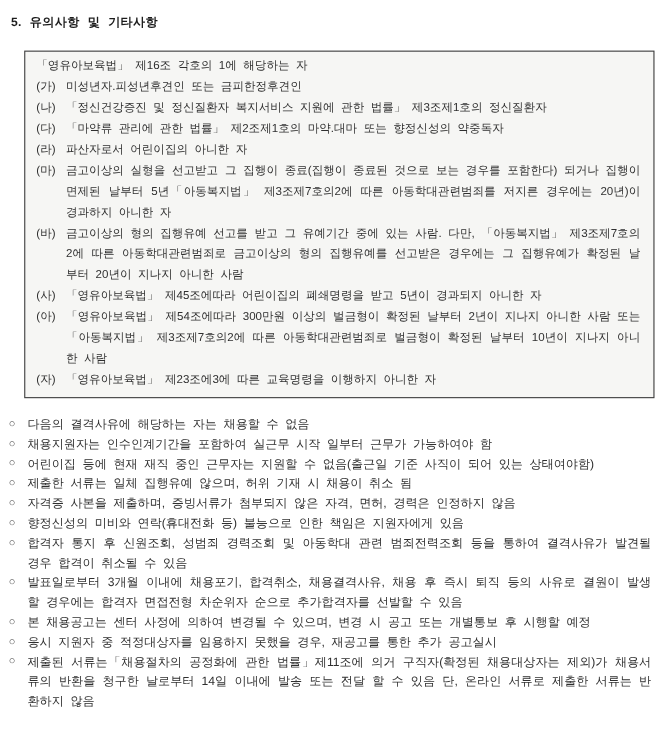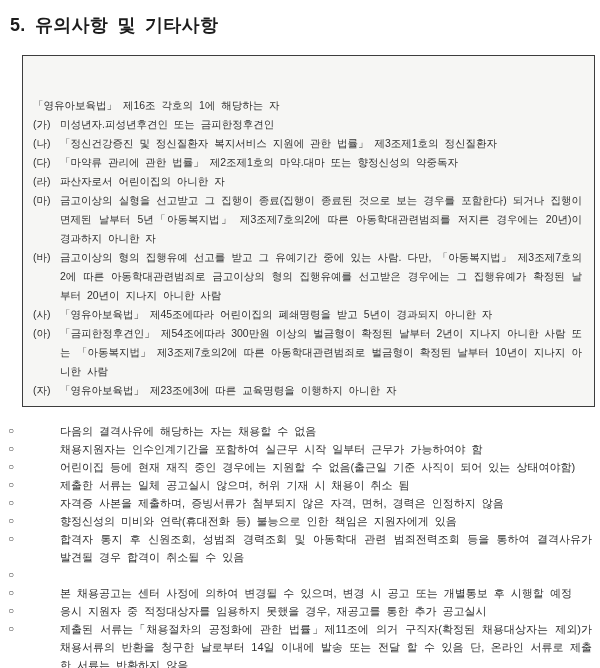--- a/index.html
+++ b/index.html
@@ -7,53 +7,53 @@
     width: 600px; height: 668px;
     background: #ffffff;
     font-family: "Liberation Sans", "DejaVu Sans", sans-serif;
     color: var(--text-color, #2f2f2f);
     overflow: hidden;
   }
   .page { width: 600px; height: 668px; box-sizing: border-box; }
 
   .title {
     margin: 13px 0 16px 10px;
-    font-size: 18px;
+    font-size: 11px;
     font-weight: bold;
     letter-spacing: 0.3px;
     word-spacing: 4px;
     color: #1c1c1c;
   }
 
   .law-box {
     box-sizing: border-box;
     margin: 18px 0 0 22px;
     width: 573px;
     background: var(--box-bg, #f6f6f4);
     border: 1.5px solid var(--box-border, #3d3d3d);
     padding: 4px 12px 6px 10px;
     font-size: 10.5px;
     line-height: 19px;
     word-spacing: 3px;
   }
-  .law-intro { text-align: left; margin-top: 36px; }
+  .law-intro { text-align: left; }
   .law-item { display: flex; }
   .law-label { width: 27px; flex-shrink: 0; }
   .law-text { flex: 1; text-align: justify; }
 
   .notes {
     margin: 15px 0 0 8px;
     width: 584px;
     font-size: 11px;
     line-height: 18px;
     word-spacing: 3px;
   }
   .note { display: flex; }
   .bullet { width: 17px; flex-shrink: 0; font-size: 10px; color: #444; }
-  .note-text { flex: 1; text-align: justify; margin-left: 35px; }
+  .note-text { flex: 1; text-align: justify; }
   .note-text div { text-align: justify; }
 </style>
 </head>
 <body>
 
 <div class="page">
 
   <h1 class="title">5. 유의사항 및 기타사항</h1>
 
   <div class="law-box">
@@ -82,61 +82,62 @@
     <div class="law-item">
       <span class="law-label">(바)</span>
       <span class="law-text">금고이상의 형의 집행유예 선고를 받고 그 유예기간 중에 있는 사람. 다만, 「아동복지법」 제3조제7호의2에 따른 아동학대관련범죄로 금고이상의 형의 집행유예를 선고받은 경우에는 그 집행유예가 확정된 날부터 20년이 지나지 아니한 사람</span>
     </div>
     <div class="law-item">
       <span class="law-label">(사)</span>
       <span class="law-text">「영유아보육법」 제45조에따라 어린이집의 폐쇄명령을 받고 5년이 경과되지 아니한 자</span>
     </div>
     <div class="law-item">
       <span class="law-label">(아)</span>
-      <span class="law-text">「금피한정후견인」 제54조에따라 300만원 이상의 벌금형이 확정된 날부터 2년이 지나지 아니한 사람 또는 「아동복지법」 제3조제7호의2에 따른 아동학대관련범죄로 벌금형이 확정된 날부터 10년이 지나지 아니한 사람</span>
+      <span class="law-text">「영유아보육법」 제54조에따라 300만원 이상의 벌금형이 확정된 날부터 2년이 지나지 아니한 사람 또는 「아동복지법」 제3조제7호의2에 따른 아동학대관련범죄로 벌금형이 확정된 날부터 10년이 지나지 아니한 사람</span>
     </div>
     <div class="law-item">
       <span class="law-label">(자)</span>
       <span class="law-text">「영유아보육법」 제23조에3에 따른 교육명령을 이행하지 아니한 자</span>
     </div>
   </div>
 
   <div class="notes">
 
     <div class="note">
       <span class="bullet">○</span>
       <div class="note-text">다음의 결격사유에 해당하는 자는 채용할 수 없음</div>
     </div>
     <div class="note">
       <span class="bullet">○</span>
       <div class="note-text">채용지원자는 인수인계기간을 포함하여 실근무 시작 일부터 근무가 가능하여야 함</div>
     </div>
     <div class="note">
       <span class="bullet">○</span>
-      <div class="note-text">어린이집 등에 현재 재직 중인 경우에는 지원할 수 없음(출근일 기준 사직이 되어 있는 상태여야함)</div>
+      <div class="note-text">어린이집 등에 현재 재직 중인 근무자는 지원할 수 없음(출근일 기준 사직이 되어 있는 상태여야함)</div>
     </div>
     <div class="note">
       <span class="bullet">○</span>
-      <div class="note-text">제출한 서류는 일체 공고실시 않으며, 허위 기재 시 채용이 취소 됨</div>
+      <div class="note-text">제출한 서류는 일체 집행유예 않으며, 허위 기재 시 채용이 취소 됨</div>
     </div>
     <div class="note">
       <span class="bullet">○</span>
       <div class="note-text">자격증 사본을 제출하며, 증빙서류가 첨부되지 않은 자격, 면허, 경력은 인정하지 않음</div>
     </div>
     <div class="note">
       <span class="bullet">○</span>
       <div class="note-text">향정신성의 미비와 연락(휴대전화 등) 불능으로 인한 책임은 지원자에게 있음</div>
     </div>
     <div class="note">
       <span class="bullet">○</span>
       <div class="note-text">합격자 통지 후 신원조회, 성범죄 경력조회 및 아동학대 관련 범죄전력조회 등을 통하여 결격사유가 발견될 경우 합격이 취소될 수 있음</div>
     </div>
     <div class="note">
       <span class="bullet">○</span>
       <div class="note-text">
+        <div>발표일로부터 3개월 이내에 채용포기, 합격취소, 채용결격사유, 채용 후 즉시 퇴직 등의 사유로 결원이 발생할 경우에는 합격자 면접전형 차순위자 순으로 추가합격자를 선발할 수 있음</div>
       </div>
     </div>
     <div class="note">
       <span class="bullet">○</span>
       <div class="note-text">본 채용공고는 센터 사정에 의하여 변경될 수 있으며, 변경 시 공고 또는 개별통보 후 시행할 예정</div>
     </div>
     <div class="note">
       <span class="bullet">○</span>
       <div class="note-text">응시 지원자 중 적정대상자를 임용하지 못했을 경우, 재공고를 통한 추가 공고실시</div>
     </div>

